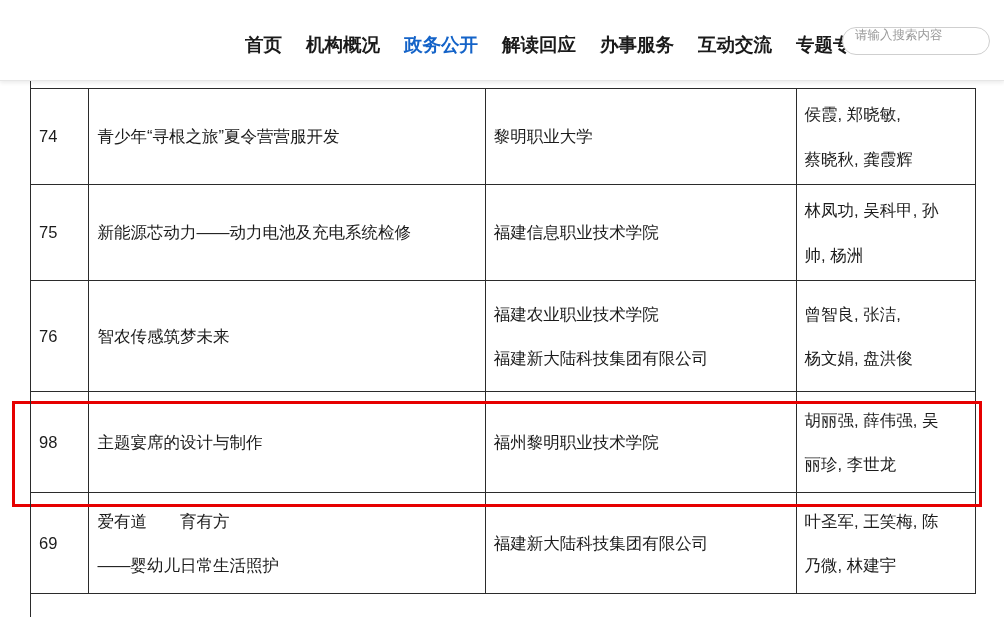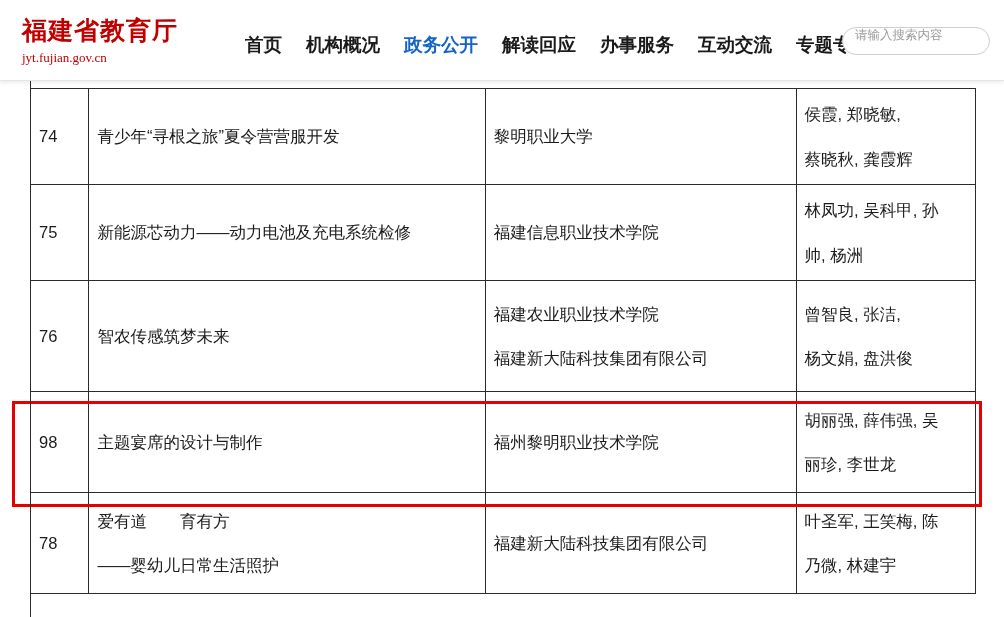--- a/index.html
+++ b/index.html
@@ -286,21 +286,21 @@
         <td class="cell-ppl">
           <div class="cell-inner">
             <div class="cell-line">胡丽强, 薛伟强, 吴</div>
             <div class="cell-line">丽珍, 李世龙</div>
           </div>
         </td>
       </tr>
 
       <tr class="r78">
         <td>
-          <div class="cell-inner">78</div>
+          <div class="cell-inner">69</div>
         </td>
         <td>
           <div class="cell-inner">
             <div class="cell-line">爱有道　　育有方</div>
             <div class="cell-line">——婴幼儿日常生活照护</div>
           </div>
         </td>
         <td>
           <div class="cell-inner">
             <div class="cell-line">福建新大陆科技集团有限公司</div>
@@ -314,24 +314,20 @@
         </td>
       </tr>
     </tbody>
   </table>
 
   <div class="highlight-box"></div>
 </div>
 
 <div class="site-header">
 
-  <div class="logo-block">
-    <div class="logo-title">福建省教育厅</div>
-    <div class="logo-url">jyt.fujian.gov.cn</div>
-  </div>
 
   <div class="main-nav">
     <div class="nav-item">首页</div>
     <div class="nav-item">机构概况</div>
     <div class="nav-item active">政务公开</div>
     <div class="nav-item">解读回应</div>
     <div class="nav-item">办事服务</div>
     <div class="nav-item">互动交流</div>
     <div class="nav-item">专题专栏</div>
   </div>

